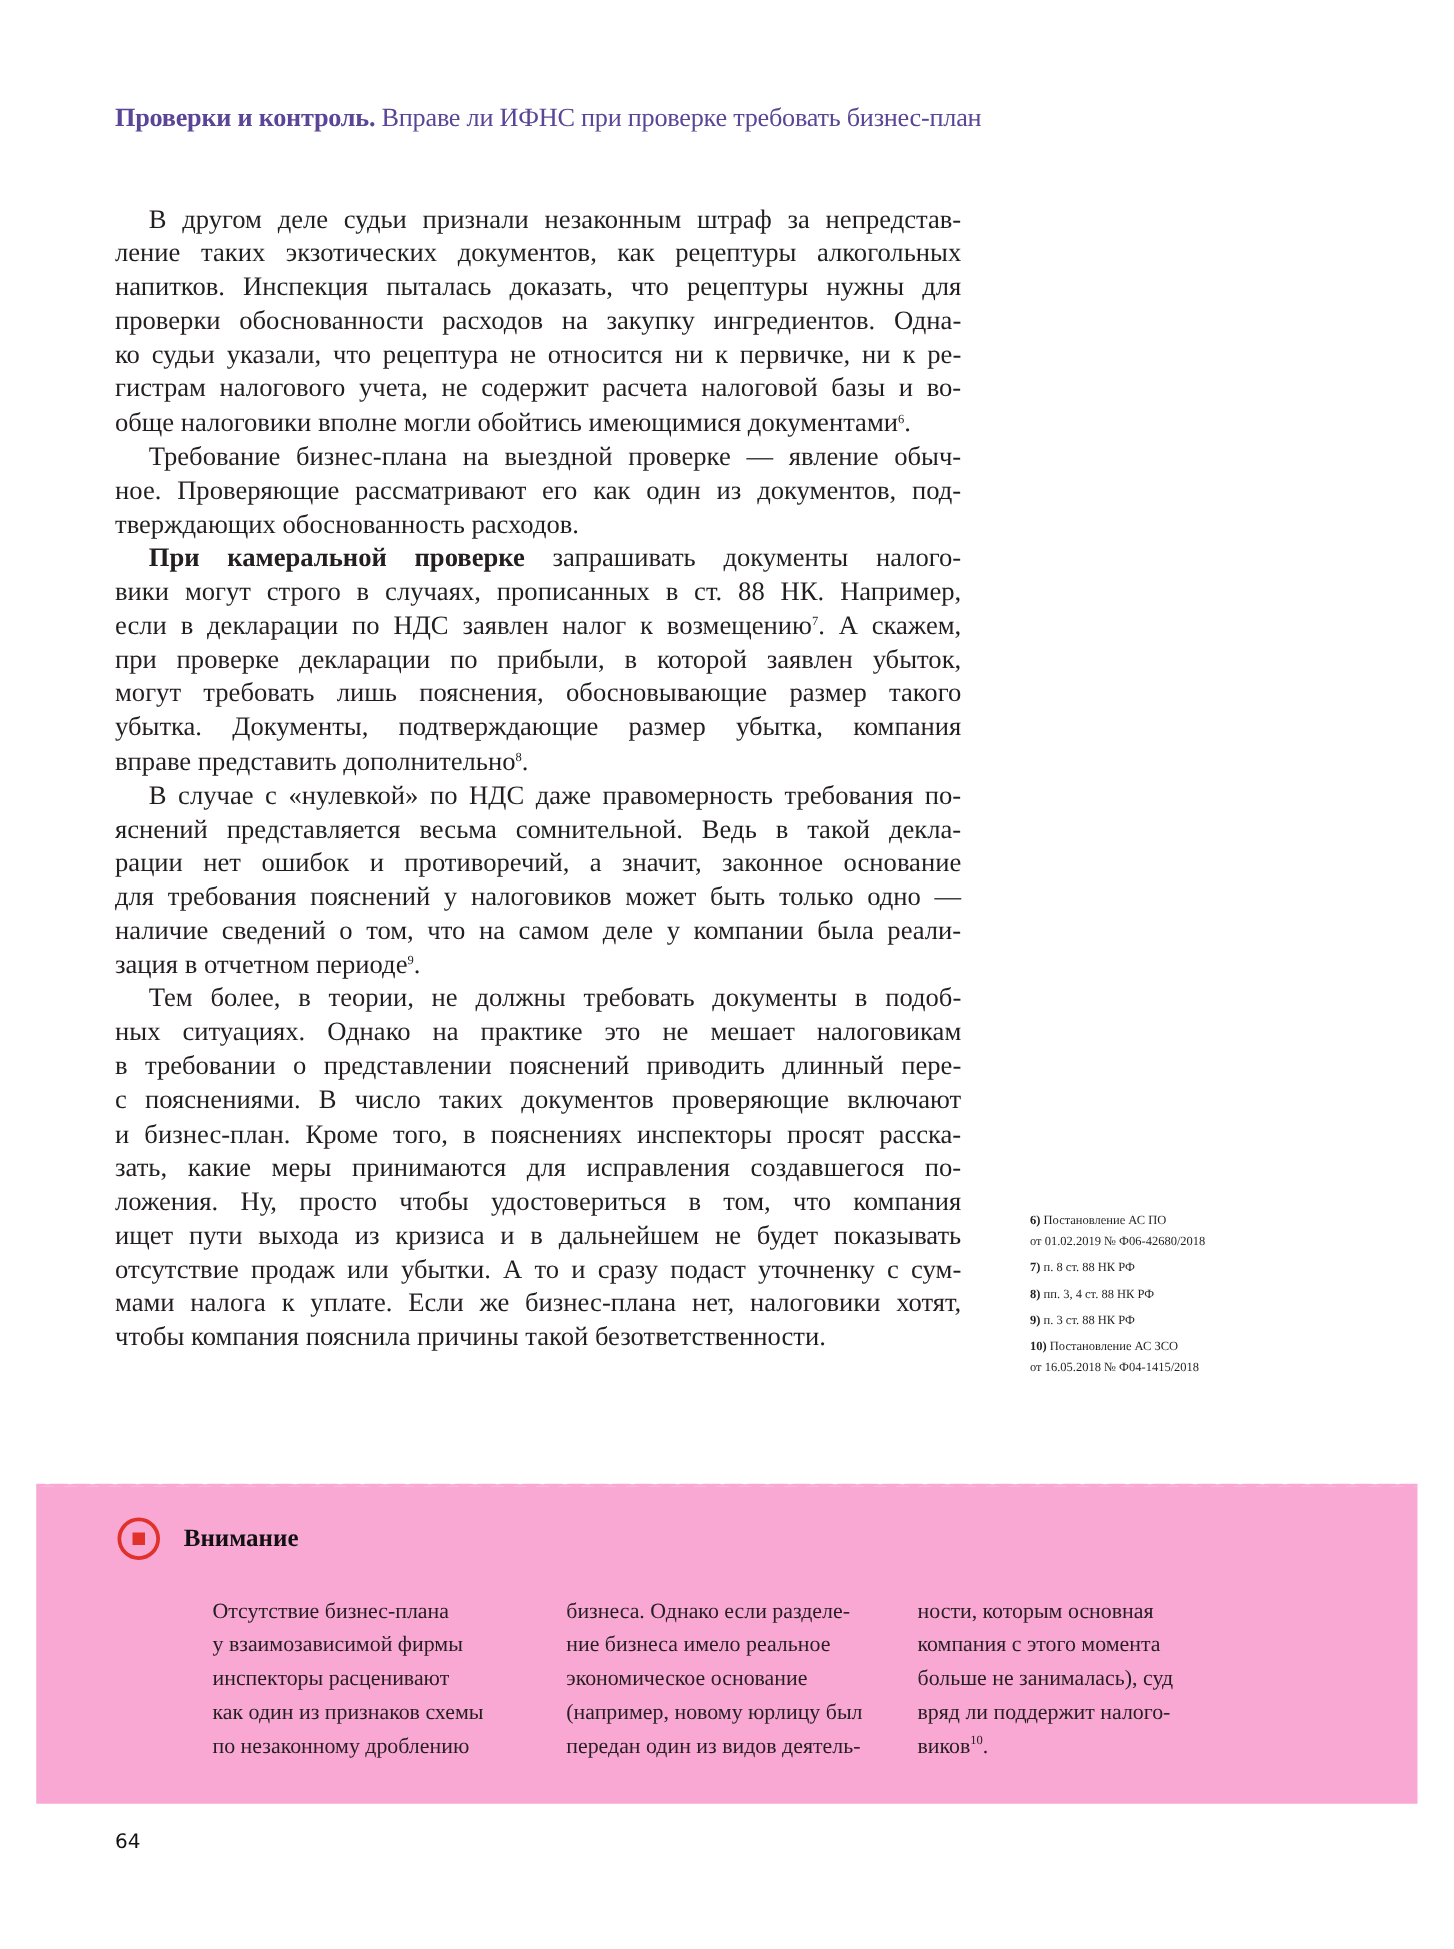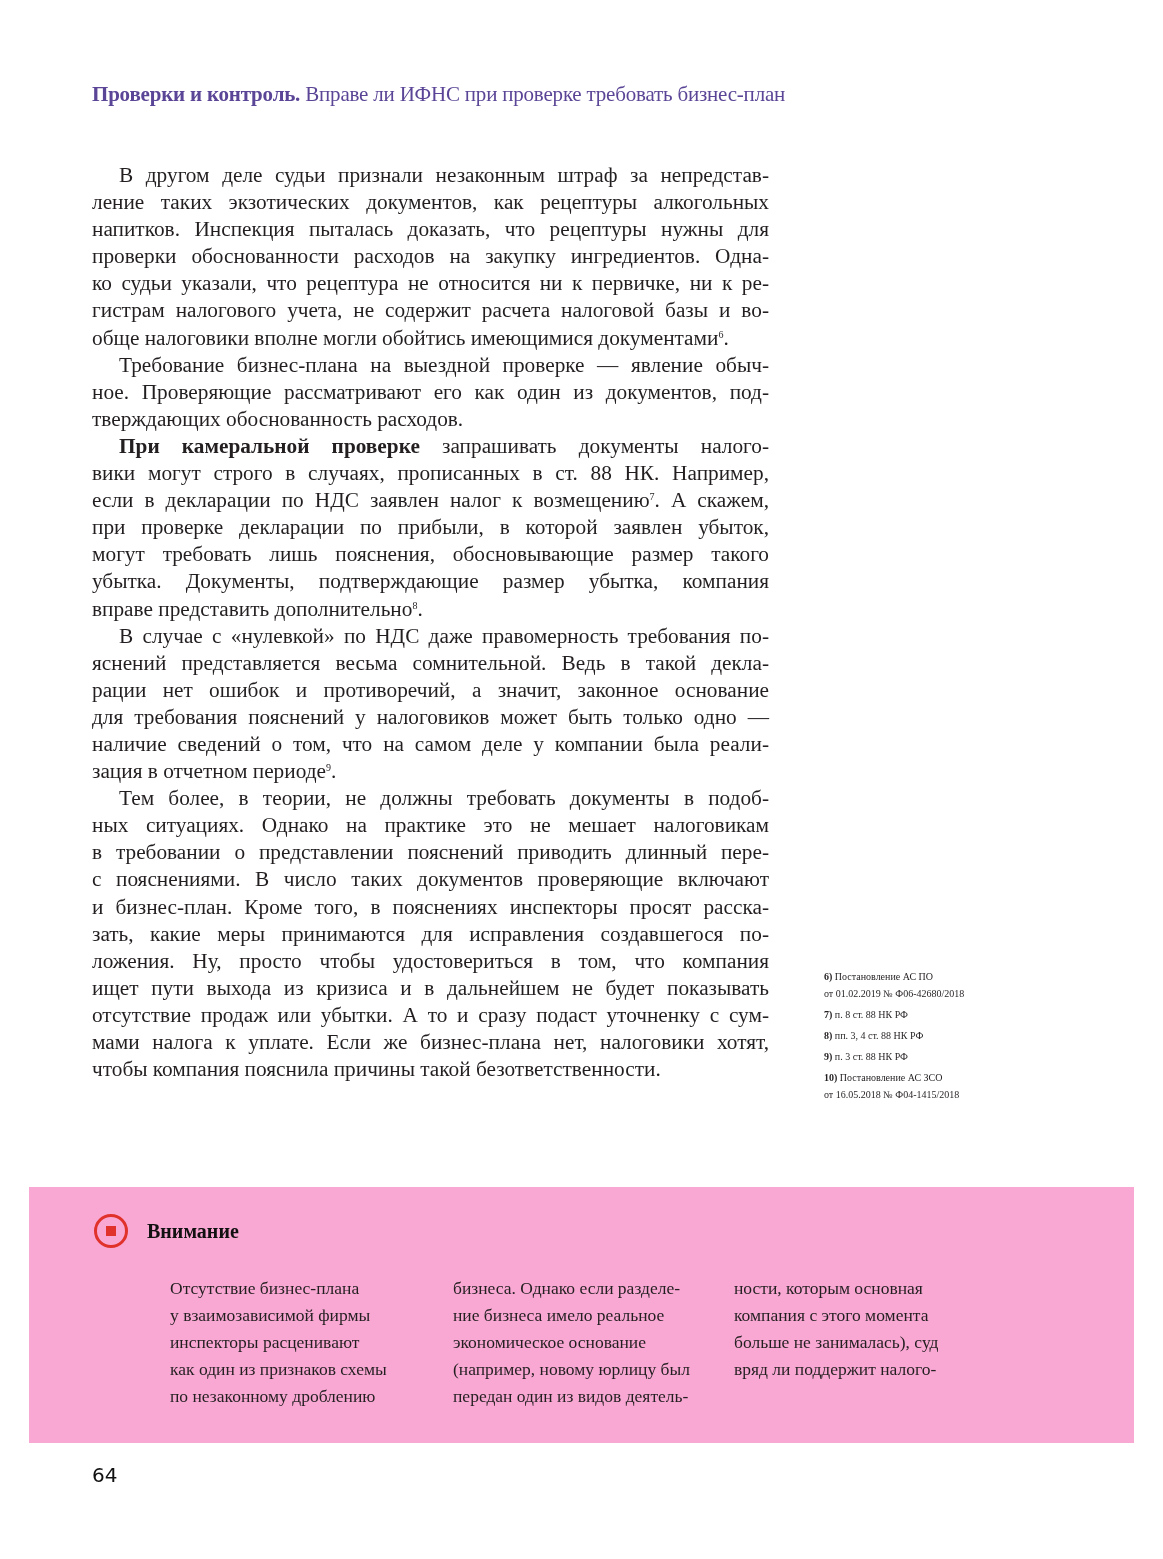--- a/index.html
+++ b/index.html
@@ -15,21 +15,21 @@
     .fn { margin-bottom: 4px; }
     .fn .num { font-weight: bold; }
     .callout { position: absolute; left: 29px; top: 1187px; width: 1105px; height: 256px; background: #f9a8d4; }
     .callout .wave { position: absolute; left: 0; top: -4px; width: 100%; height: 6px;
       background: radial-gradient(circle at 9px -1px, #ffffff 5px, transparent 5.5px) repeat-x; background-size: 18px 6px; }
     .callout-icon { position: absolute; left: 65px; top: 27px; width: 34px; height: 34px; border: 3px solid #e0322a; border-radius: 50%; box-sizing: border-box; }
     .callout-icon .sq { position: absolute; left: 9px; top: 9px; width: 10px; height: 10px; background: #e0322a; }
     .callout-title { position: absolute; left: 118px; top: 33px; font-size: 20px; font-weight: bold; color: #111; }
     .callout-col { position: absolute; top: 88px; width: 280px; font-size: 17.5px; line-height: 27px; color: #231f20; white-space: nowrap; }
     .col1 { left: 118px; margin-left: 23px; } .col2 { left: 424px; } .col3 { left: 705px; }
-    .page-number { position: absolute; left: 92px; top: 1463px; font-family: "DejaVu Sans", sans-serif; font-size: 20px; color: #111; }
+    .page-number { position: absolute; left: 92px; top: 1463px; font-family: "DejaVu Sans", sans-serif; font-size: 16px; color: #111; }
   </style>
 </head>
 <body>
 
 <div class="header">
   <span class="bold">Проверки и контроль.</span>
   <span>Вправе ли ИФНС при проверке требовать бизнес-план</span>
 </div>
 
 <div class="main" id="main-text">
@@ -95,16 +95,17 @@
       <div>ние бизнеса имело реальное</div>
       <div>экономическое основание</div>
       <div>(например, новому юрлицу был</div>
       <div>передан один из видов деятель-</div>
     </div>
   <div class="callout-col col3" id="col2">
       <div>ности, которым основная</div>
       <div>компания с этого момента</div>
       <div>больше не занималась), суд</div>
       <div>вряд ли поддержит налого-</div>
+      <div>виков<sup>10</sup>.</div>
     </div>
 </div>
 
 <div class="page-number">64</div>
 
 </body></html>

